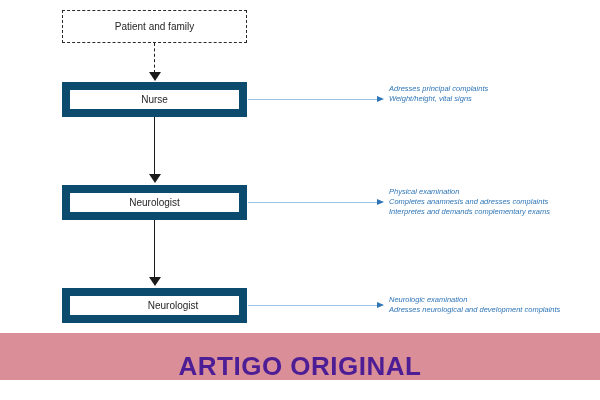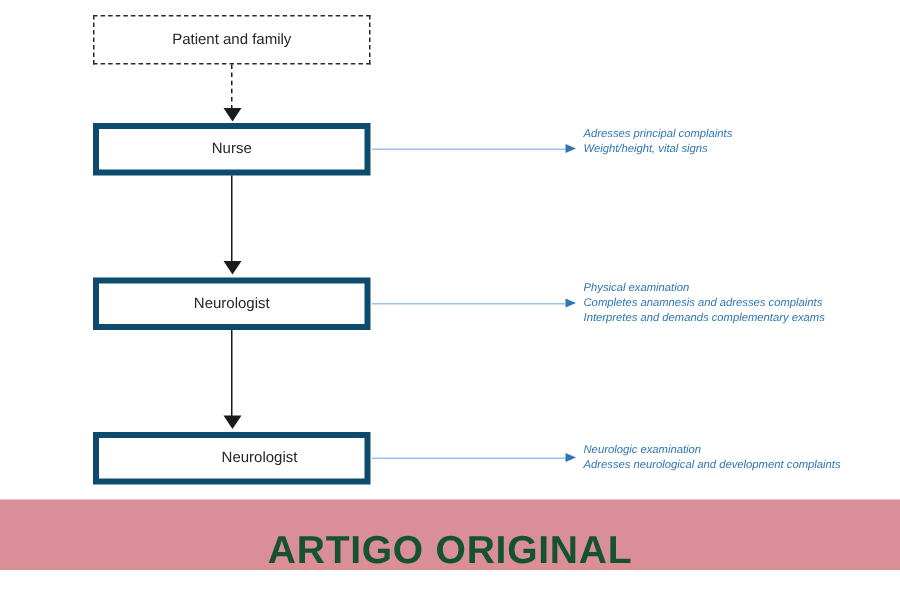--- a/index.html
+++ b/index.html
@@ -3,21 +3,21 @@
 <meta charset="utf-8">
 <style>
   * { margin:0; padding:0; box-sizing:border-box; }
   html,body { width:600px; height:400px; }
   body { font-family:"Liberation Sans", sans-serif; background:#ffffff; }
   .canvas { position:relative; width:600px; height:380px; background:#ffffff; overflow:hidden; }
 
   
   .box {
     position:absolute; left:62px; width:185px; height:35px;
-    background:#ffffff; border:4px solid #0c4a6e;
+    background:#ffffff; border:8px solid #0c4a6e;
     display:flex; align-items:center; justify-content:center;
     font-size:10px; color:#262626;
   }
   .box.dashed { border:1.3px dashed #2b2b2b; height:33px; }
 
   
   .vline { position:absolute; left:154px; width:0; border-left:1.6px solid #1a1a1a; }
   .vline.dashed { border-left-style:dashed; }
   .arrow-down {
     position:absolute; left:148.5px; width:0; height:0;
@@ -33,21 +33,21 @@
     border-left:7px solid #2e75b6;
   }
   .notes { position:absolute; left:389px; font-size:7.5px; line-height:10px; color:#2e75b6; }
   .notes div { white-space:nowrap;font-style:italic; }
 
   
   .banner {
     position:absolute; left:0; top:333px; width:600px; height:67px;
     background:#d98e98; display:flex; align-items:center; justify-content:center;
   }
-  .banner-text { font-size:26px; font-weight:bold; color:#14532d; letter-spacing:0.5px; }
+  .banner-text { font-size:26px; font-weight:bold; color:#4c1d95; letter-spacing:0.5px; }
 </style>
 </head>
 <body>
 
 <div class="canvas">
 
   <div class="box dashed" style="top:10px;">
     <span>Patient and family</span>
   </div>
 

